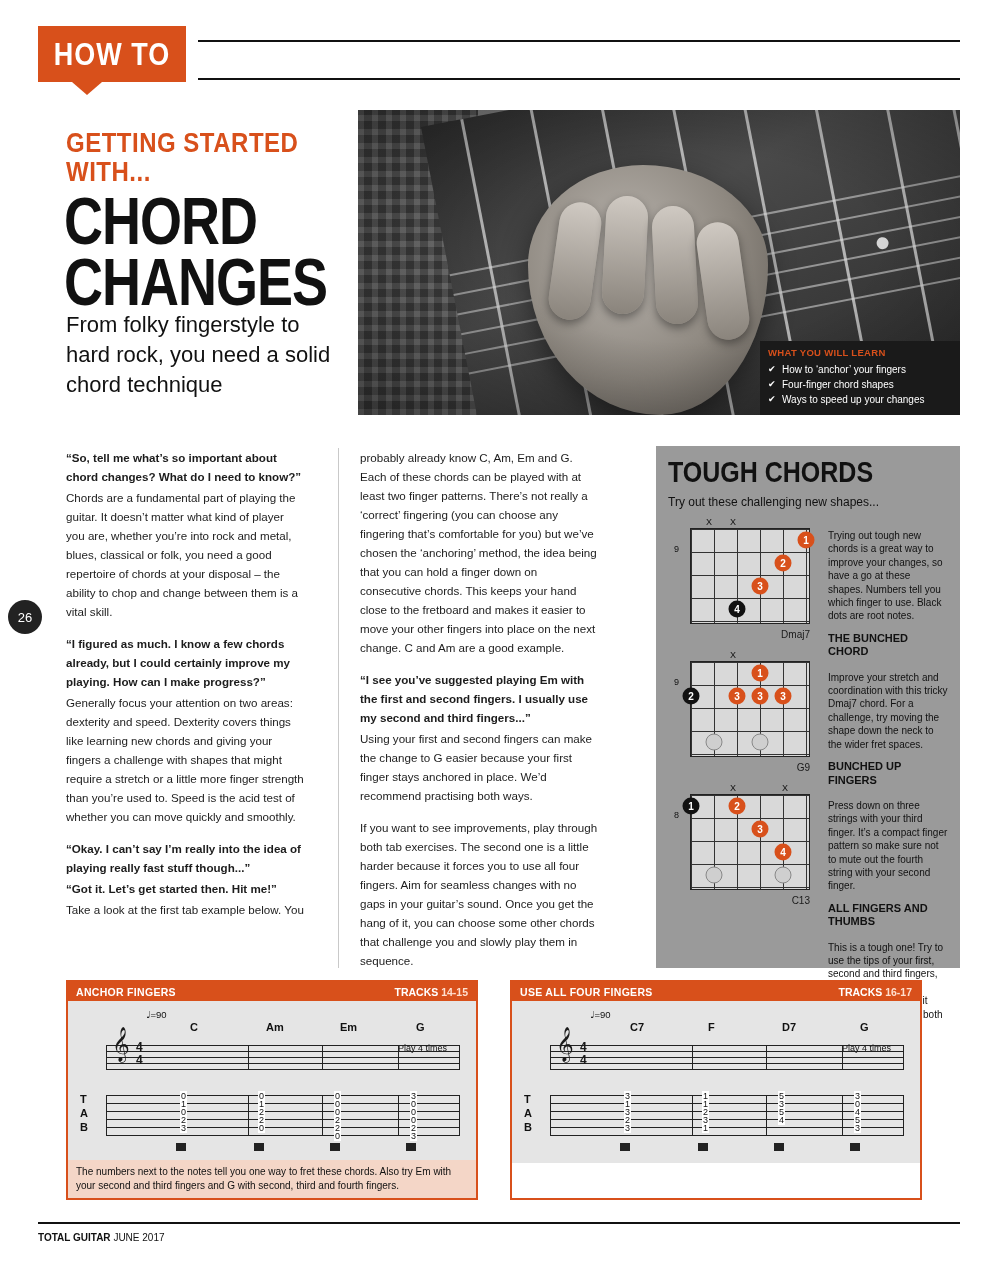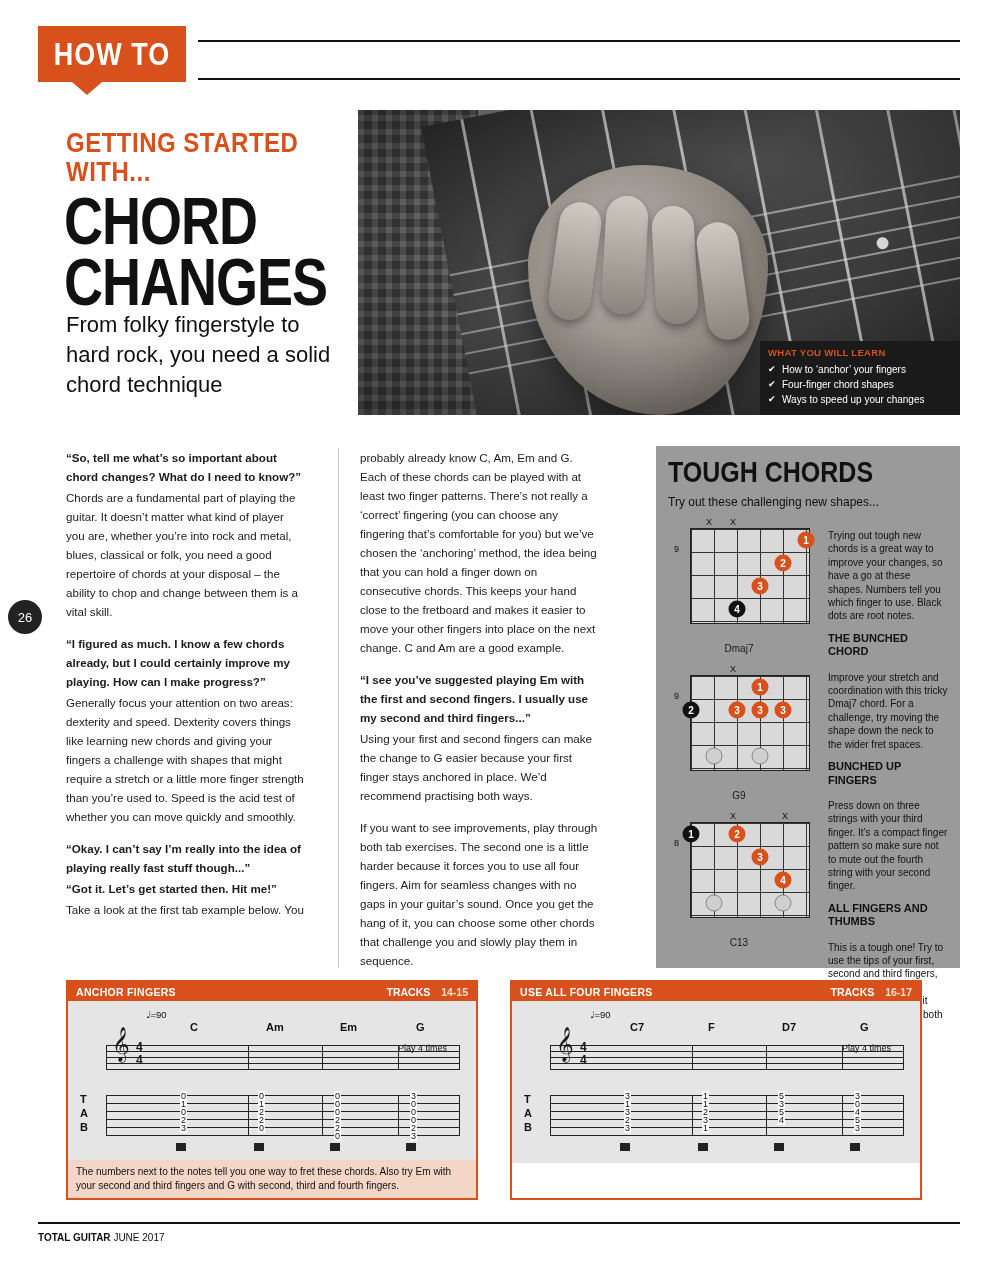--- a/index.html
+++ b/index.html
@@ -140,30 +140,30 @@
   .chord .xrow span { position: absolute; font-size: 9px; color: #111; top: 0; }
   .chord .fretnum { position: absolute; left: 6px; font-size: 9px; color: #111; }
   .dotm {
     position: absolute; width: 17px; height: 17px; border-radius: 50%;
     background: #d8501b; color: #fff; font-size: 10px; font-weight: bold;
     display: flex; align-items: center; justify-content: center;
     transform: translate(-50%,-50%);
   }
   .dotm.black { background: #111; }
   .dotm.open { background: #cfcfcf; border: 1px solid #888; }
-  .chordname { text-align: center; font-size: 10px; margin-top: 19px; width: 142px; }
+  .chordname { text-align: right; font-size: 10px; margin-top: 5px; width: 142px; }
 
   
   .tabbox { position: absolute; top: 980px; width: 412px; height: 220px; border: 2px solid #d8501b; background: #fff; }
   #tabbox1 { left: 66px; }
   #tabbox2 { left: 510px; }
   .tabbox .bar { height: 19px; background: #d8501b; color: #fff; display: flex; align-items: center; justify-content: space-between; padding: 0 8px; }
   .tabbox .bar .lbl { font-size: 10.5px; font-weight: bold; letter-spacing: .3px; }
   .tabbox .bar .trk { font-size: 10.5px; font-weight: bold; }
-  .tabbox .bar .trk b { color: #ffdfcf; margin-left: 8px; }
+  .tabbox .bar .trk b { color: #ffdfcf; }
   .tabbox .notation { position: relative; height: 162px; background: #e5e5e5; }
   .tabbox .caption { position: absolute; left: 0; right: 0; bottom: 0; height: 38px; background: #f4d6c7; color: #111;
       font-size: 10px; line-height: 14px; padding: 5px 8px; }
   .staff { position: absolute; left: 0; right: 0; height: 1px; background: #222; }
   .tabletter { position: absolute; left: 12px; font-size: 11px; font-weight: bold; letter-spacing: 0; color: #111; }
   .chlabel { position: absolute; font-size: 11px; font-weight: bold; color: #111; }
   .tempo { position: absolute; font-size: 9.5px; color: #111; }
   .playtimes { position: absolute; font-size: 9px; color: #111; }
   .barline { position: absolute; width: 1.4px; background: #222; }
   .tabnum { position: absolute; font-size: 9px; color: #111; background: #fff; padding: 0 1px; }

